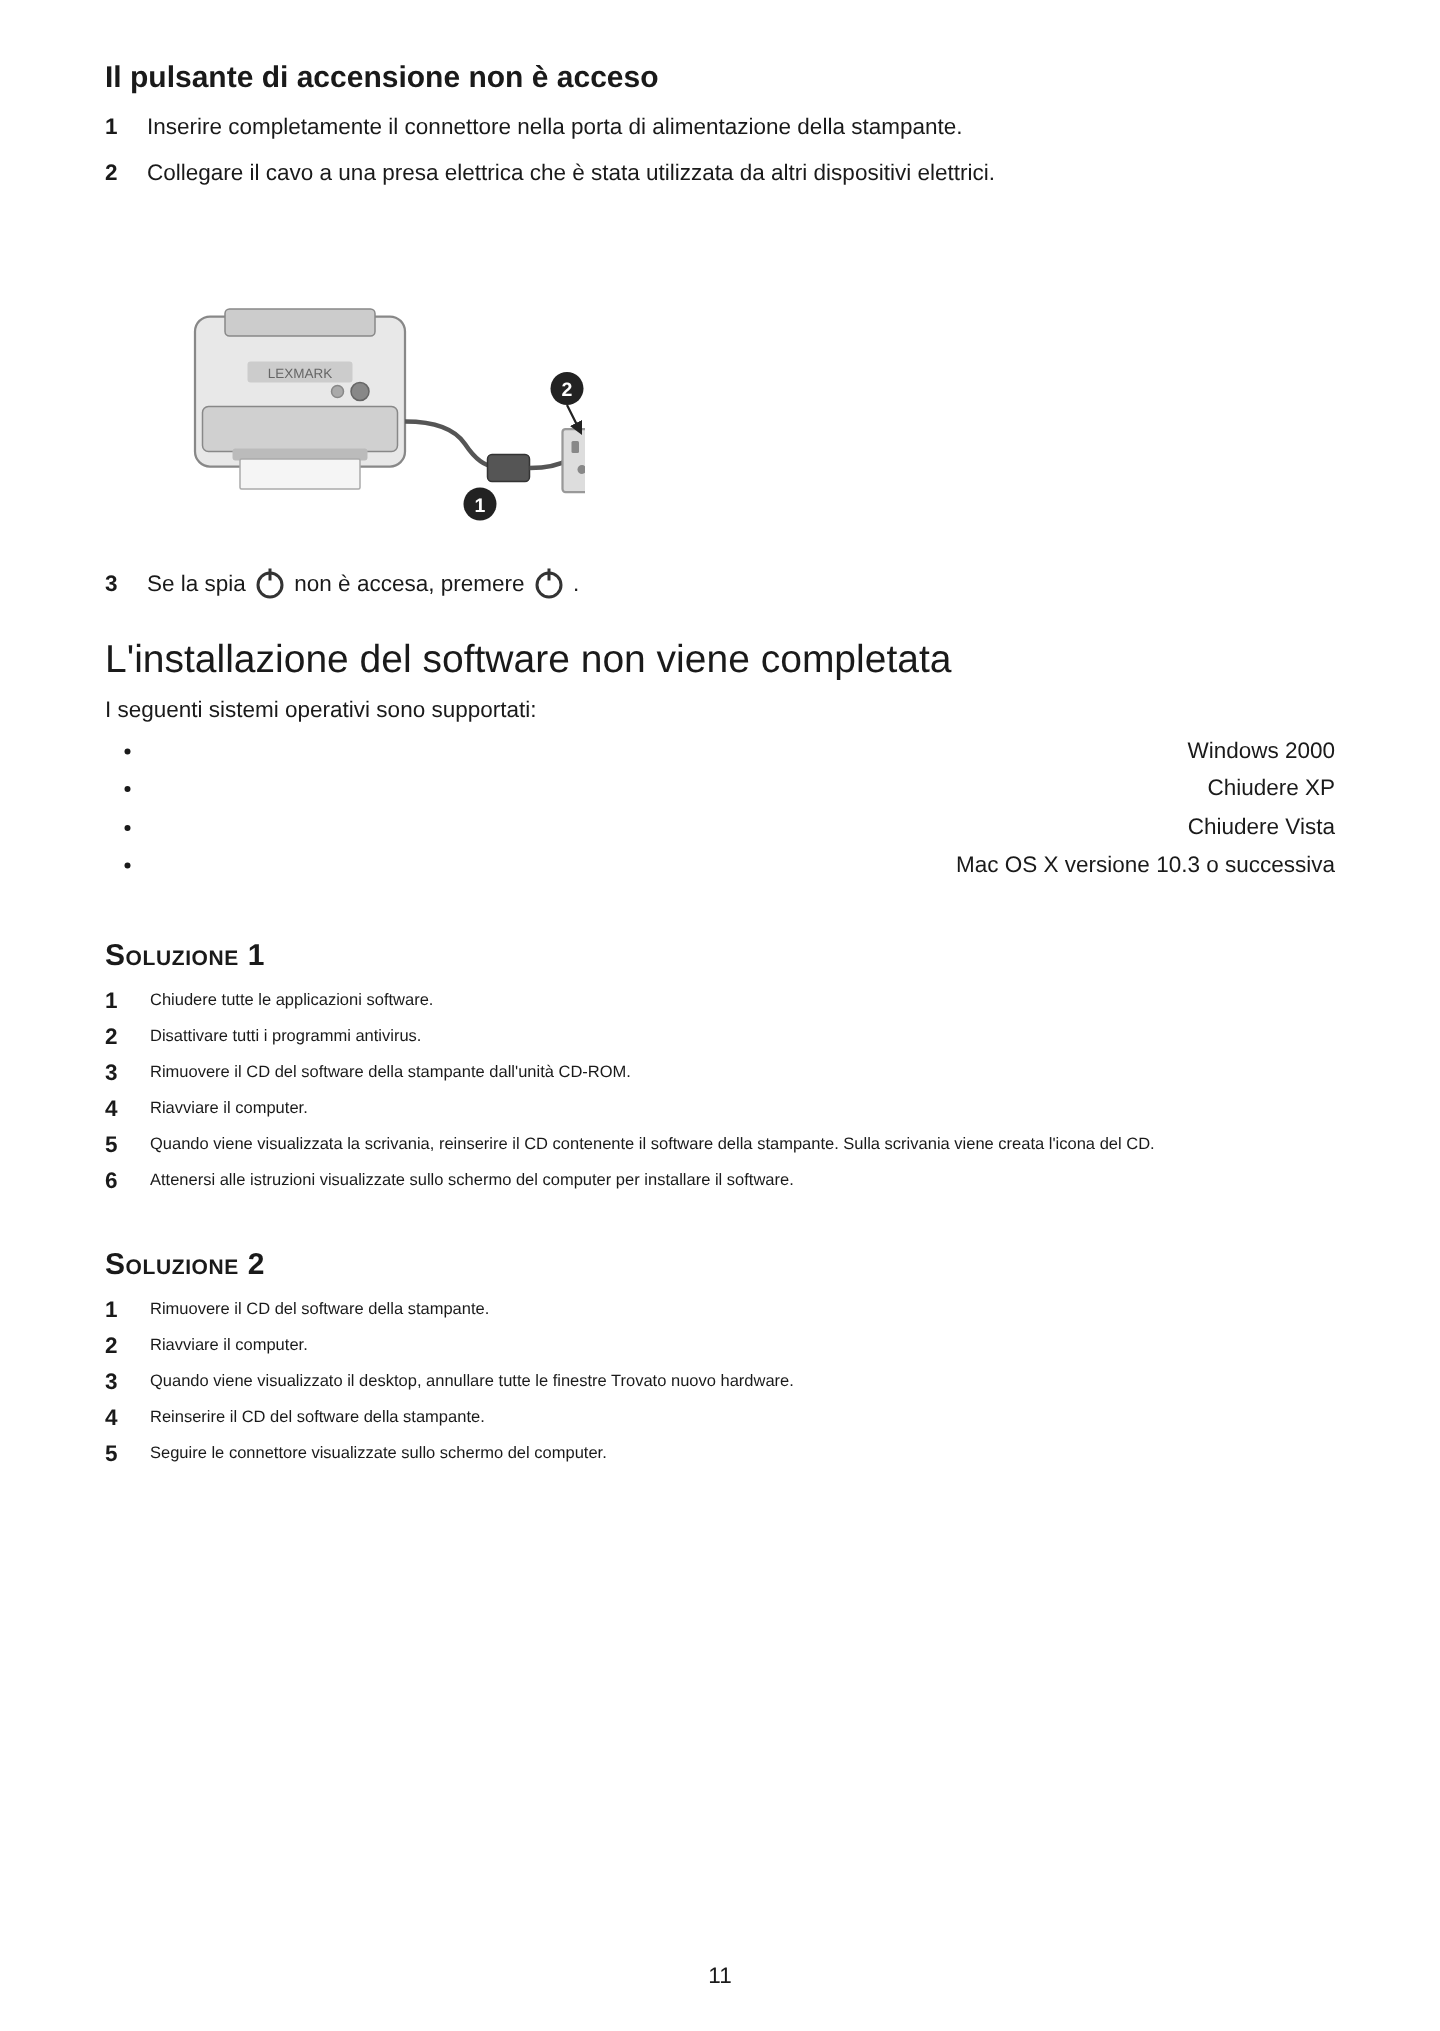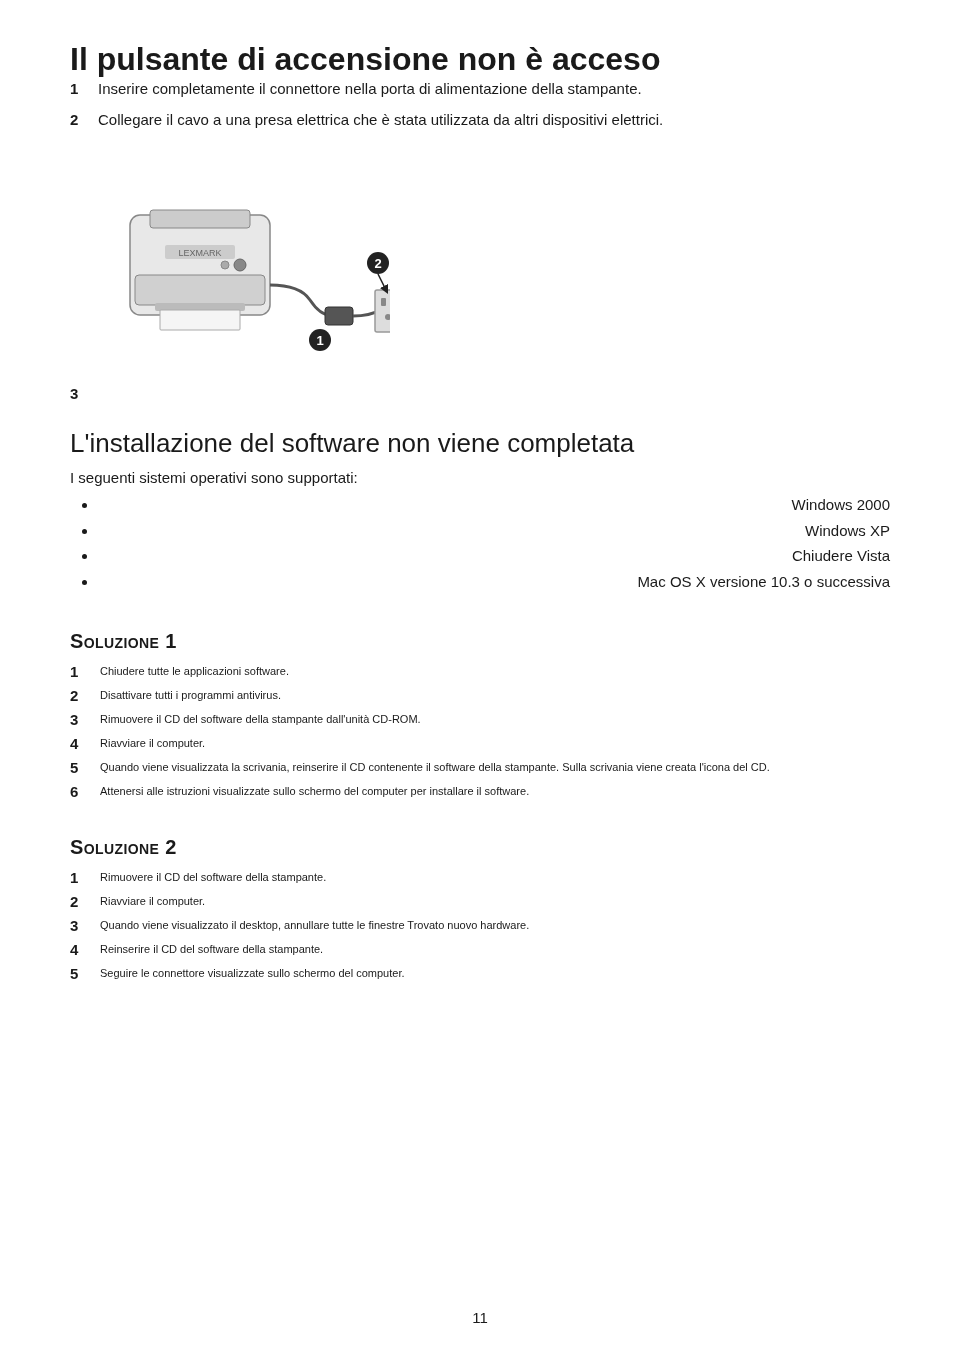--- a/index.html
+++ b/index.html
@@ -9,23 +9,23 @@
       font-size: 15px;
       color: #1a1a1a;
       width: 960px;
       min-height: 1354px;
       padding: 40px 70px 60px 70px;
       position: relative;
     }
 
     
     .section-title {
-      font-size: 32px;
-      font-weight: bold;
-      margin-bottom: 0;
+      font-size: 20px;
+      font-weight: bold;
+      margin-bottom: 10px;
       line-height: 1.2;
     }
 
     
     .step-block {
       display: flex;
       align-items: flex-start;
       margin-bottom: 8px;
       line-height: 1.5;
     }
@@ -218,29 +218,36 @@
         <marker id="arr" markerWidth="6" markerHeight="6" refX="3" refY="3" orient="auto">
           <path d="M0,0 L6,3 L0,6 Z" fill="#222"></path>
         </marker>
       </defs>
     </svg>
   </div>
 </div>
 
 <div class="step3-inline">
   <span class="step-num">3</span>
+  <span>
+    <span>Se la spia</span>
+    <span class="power-icon"></span>
+    <span>non è accesa, premere</span>
+    <span class="power-icon"></span>
+    <span>.</span>
+  </span>
 </div>
 
 <h2 class="install-title">L'installazione del software non viene completata</h2>
 
 <p class="supported-intro">I seguenti sistemi operativi sono supportati:</p>
 
 <ul class="bullet-list">
   <li>Windows 2000</li>
-  <li>Windows XP</li>
+  <li>Chiudere XP</li>
   <li>Chiudere Vista</li>
   <li>Mac OS X versione 10.3 o successiva</li>
 </ul>
 
 <div class="soluzione-title">Soluzione 1</div>
 
 <div class="sub-steps">
   <div class="sub-step">
     <span class="sub-step-num">1</span>
     <span class="sub-step-text">Chiudere tutte le applicazioni software.</span>

